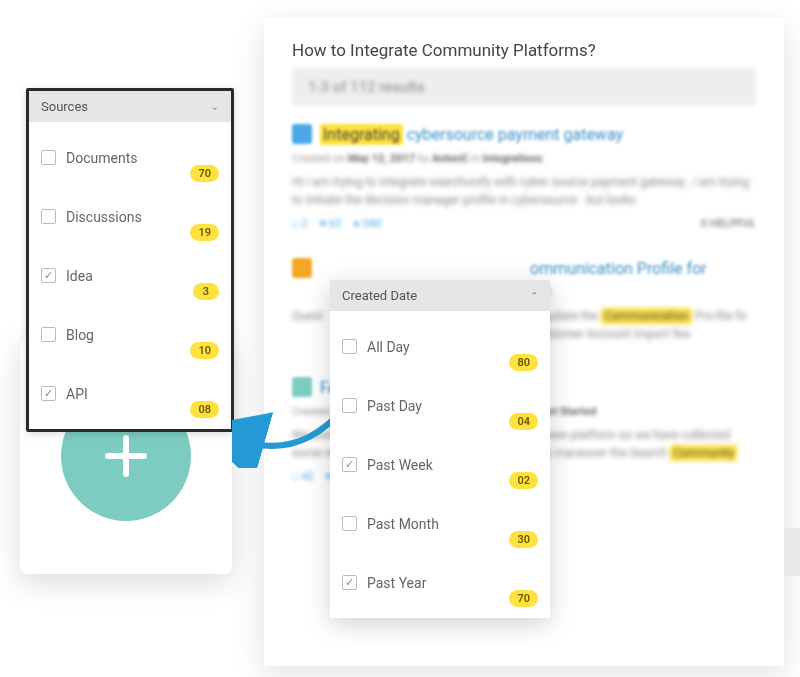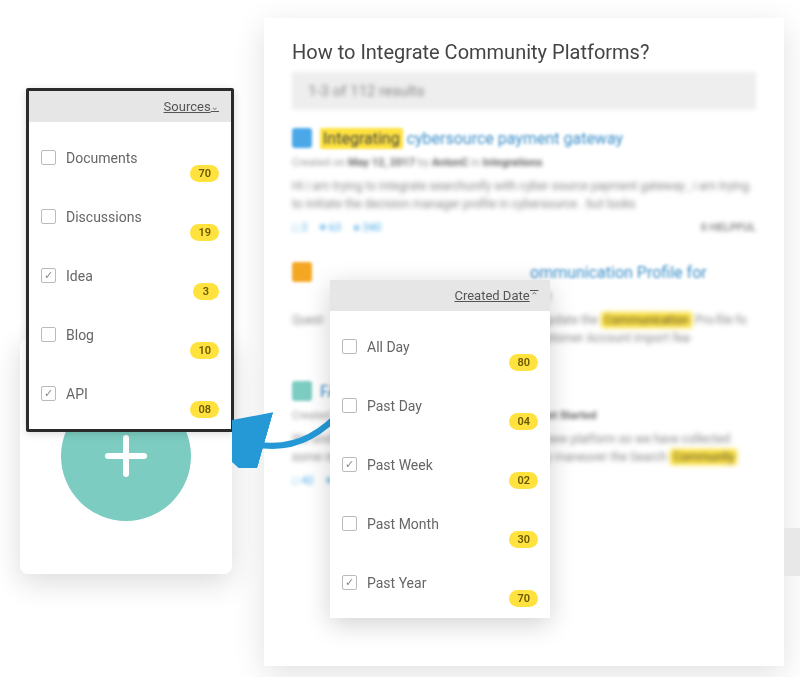--- a/index.html
+++ b/index.html
@@ -21,26 +21,25 @@
       background: #fff;
       border: 3px solid #2a2a2a;
       border-radius: 2px;
       box-shadow: 0 2px 8px rgba(0,0,0,0.15);
       z-index: 5;
     }
     .facet-header {
       background: #e6e6e6;
       padding: 8px 12px;
       display: flex;
-      justify-content: flex-end;
+      justify-content: space-between;
       align-items: center;
       font-size: 13px;
       color: #555;
       cursor: pointer;
-      text-decoration: underline;
     }
     .facet-header .chevron {
       font-size: 10px;
       color: #888;
     }
     .facet-list {
       padding: 6px 0;
     }
     .facet-item {
       display: flex;
@@ -128,21 +127,21 @@
       left: 264px;
       top: 18px;
       width: 520px;
       height: 648px;
       background: #fff;
       box-shadow: 0 8px 30px rgba(0,0,0,0.12);
       padding: 22px 28px;
       z-index: 1;
     }
     .results-title {
-      font-size: 20px;
+      font-size: 17px;
       color: #444;
       font-weight: 400;
       margin-bottom: 8px;
     }
     .results-count-bar {
       background: #eee;
       padding: 10px 16px;
       font-size: 15px;
       color: #888;
       margin-bottom: 18px;

